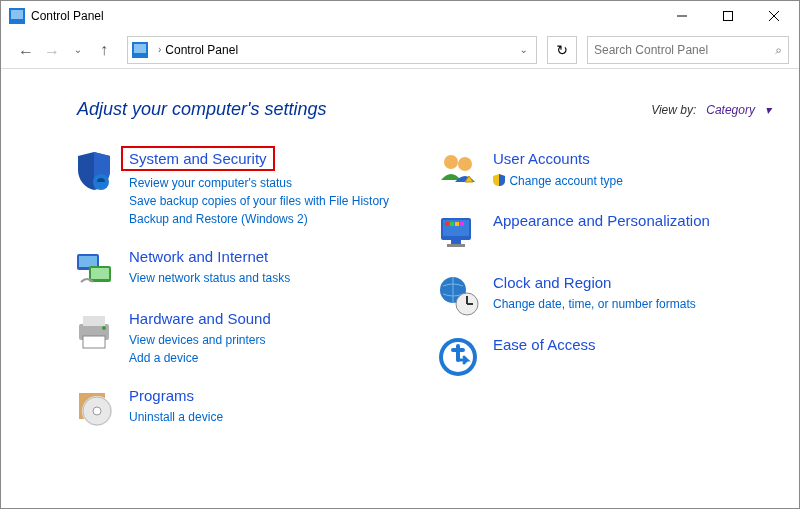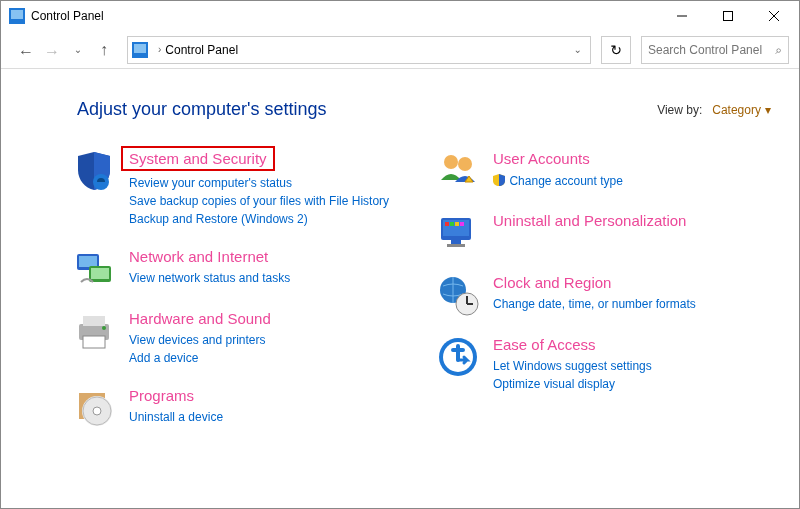--- a/index.html
+++ b/index.html
@@ -14,38 +14,38 @@
     .navbar { height: 38px; display: flex; align-items: center; padding: 0 10px 0 14px; border-bottom: 1px solid #dcdcdc; gap: 4px; }
     .nav-arrow { width: 22px; height: 22px; display: flex; align-items: center; justify-content: center; font-size: 16px; color: #555; }
     .nav-arrow.disabled { color: #bbb; }
     .small-arrow { font-size: 10px; color: #666; }
     .addressbar { flex: 1; height: 28px; border: 1px solid #ccc; margin: 0 6px 0 8px; display: flex; align-items: center; padding: 0 4px; }
     .addressbar .crumb-icon { width: 16px; height: 16px; margin-right: 6px; }
     .addressbar .chev { font-size: 10px; color: #666; margin: 0 4px; }
     .addressbar .crumb { font-size: 12px; color: #000; }
     .addr-spacer { flex: 1; }
     .refresh-btn { width: 30px; height: 28px; border: 1px solid #ccc; display: flex; align-items: center; justify-content: center; font-size: 14px; }
-    .searchbox { width: 148px; height: 28px; border: 1px solid #ccc; margin-left: 6px; display: flex; align-items: center; padding: 0 6px; }
+    .searchbox { width: 202px; height: 28px; border: 1px solid #ccc; margin-left: 6px; display: flex; align-items: center; padding: 0 6px; }
     .searchbox input { border: none; outline: none; font-size: 12px; color: #777; width: 100%; }
     .searchbox .search-icon { font-size: 12px; color: #777; }
 
     .content { padding: 30px 28px 10px 72px; position: relative; }
-    .header-row { display: flex; justify-content: space-between; align-items: center; margin-bottom: 30px; margin-left: 4px; }
+    .header-row { display: flex; justify-content: space-between; align-items: center; margin-bottom: 30px; margin-left: 4px; font-style: italic; }
     .heading { color: #003399; font-size: 18px; font-weight: 400; }
     .viewby { font-size: 12px; color: #333; display: flex; align-items: flex-end; gap: 10px; }
     .viewby .label {}
-    .viewby .value { color: #a16207; display: flex; align-items: center; gap: 4px; }
+    .viewby .value { color: #4c1d95; display: flex; align-items: center; gap: 10px; }
 
     .cols { display: flex; gap: 30px; }
     .col { flex: 1; display: flex; flex-direction: column; gap: 20px; }
 
     .cat { display: flex; gap: 14px; }
     .cat-icon { width: 42px; height: 42px; flex-shrink: 0; }
     .cat-body { }
-    .cat-title { color: #ec4899; font-size: 15px; text-decoration: none; display: inline-block; }
+    .cat-title { color: #1d4ed8; font-size: 15px; text-decoration: none; display: inline-block; }
     .cat-title.highlighted { border: 2px solid #d00; padding: 2px 6px; margin: -4px -8px 0 -8px; }
     .cat-links { margin-top: 3px; }
     .cat-link { color: #0066cc; font-size: 12px; display: block; text-decoration: none; line-height: 1.5; }
     .cat-link.inline { display: inline; }
   </style>
 </head>
 <body>
 
 <div class="titlebar">
   <span class="titlebar-icon">
@@ -220,21 +220,21 @@
               <rect x="6" y="8" width="26" height="16" fill="#3a7edb"></rect>
               <rect x="8" y="10" width="4" height="4" fill="#e33"></rect>
               <rect x="13" y="10" width="4" height="4" fill="#3c3"></rect>
               <rect x="18" y="10" width="4" height="4" fill="#f2c21b"></rect>
               <rect x="23" y="10" width="4" height="4" fill="#e3e"></rect>
               <rect x="14" y="28" width="10" height="4" fill="#2a63c8"></rect>
               <rect x="10" y="32" width="18" height="3" fill="#888"></rect>
             </svg>
         </div>
         <div class="cat-body">
-          <a class="cat-title">Uninstall and Personalization</a>
+          <a class="cat-title">Appearance and Personalization</a>
         </div>
       </div>
 
       <div class="cat">
         <div class="cat-icon">
           <svg viewBox="0 0 42 42">
               <circle cx="16" cy="16" r="13" fill="#2a7ac8"></circle>
               <path d="M6 12 Q16 8 26 12 M6 20 Q16 24 26 20 M16 3 L16 29" stroke="#74b7ed" fill="none"></path>
               <circle cx="30" cy="30" r="11" fill="#eee" stroke="#888"></circle>
               <line x1="30" y1="30" x2="30" y2="22" stroke="#333" stroke-width="2"></line>
@@ -253,21 +253,17 @@
         <div class="cat-icon">
           <svg viewBox="0 0 42 42">
               <circle cx="21" cy="21" r="19" fill="#1e78d6"></circle>
               <circle cx="21" cy="21" r="15" fill="#fff"></circle>
               <path d="M21 10 L21 24 M16 14 L26 14" stroke="#1e78d6" stroke-width="4" stroke-linecap="round"></path>
               <path d="M21 24 L30 24 L27 21 M30 24 L27 27" stroke="#1e78d6" stroke-width="3" fill="none" stroke-linecap="round"></path>
             </svg>
         </div>
         <div class="cat-body">
           <a class="cat-title">Ease of Access</a>
-          <div class="cat-links">
-            <a class="cat-link">Let Windows suggest settings</a>
-            <a class="cat-link">Optimize visual display</a>
-          </div>
         </div>
       </div>
     </div>
   </div>
 </div>
 
 </body></html>

